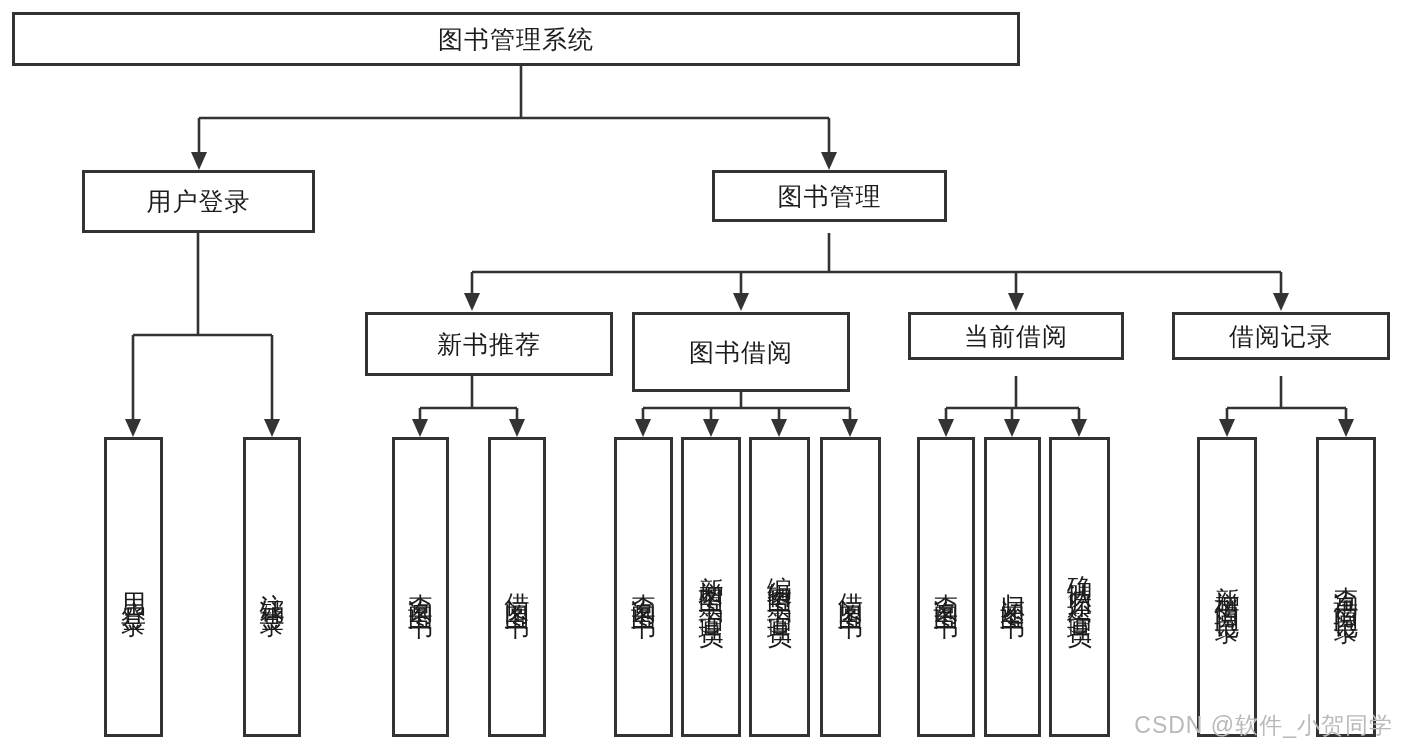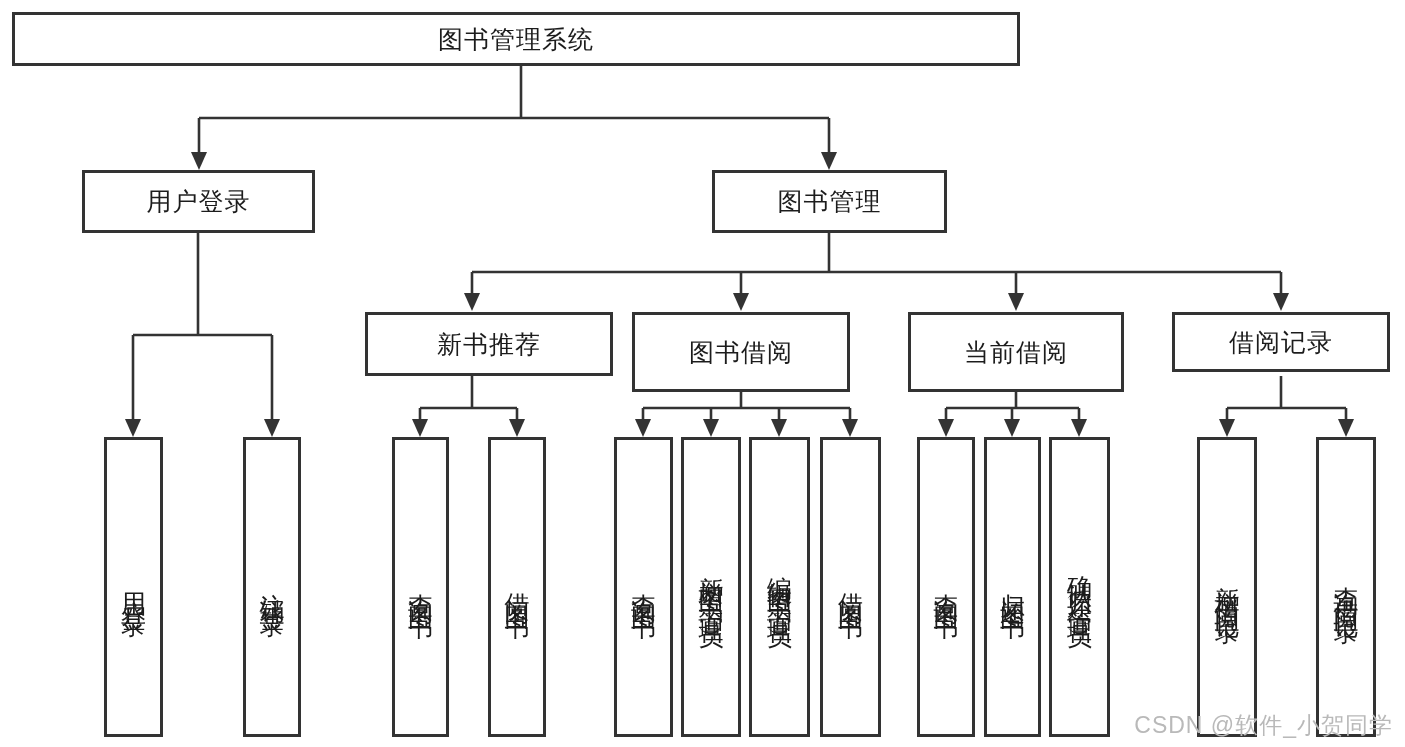--- a/index.html
+++ b/index.html
@@ -112,34 +112,34 @@
       <polygon points="1338,419 1354,419 1346,437" fill="#333333"></polygon>
     </svg>
 
   <div class="box h" style="left:12px;top:12px;width:1008px;height:54px">
     <span>图书管理系统</span>
   </div>
 
   <div class="box h" style="left:82px;top:170px;width:233px;height:63px">
     <span>用户登录</span>
   </div>
-  <div class="box h" style="left:712px;top:170px;width:235px;height:63px">
+  <div class="box h" style="left:712px;top:170px;width:235px;height:52px">
     <span>图书管理</span>
   </div>
 
   <div class="box h" style="left:365px;top:312px;width:248px;height:64px">
     <span>新书推荐</span>
   </div>
   <div class="box h" style="left:632px;top:312px;width:218px;height:80px">
     <span>图书借阅</span>
   </div>
-  <div class="box h" style="left:908px;top:312px;width:216px;height:80px">
+  <div class="box h" style="left:908px;top:312px;width:216px;height:48px">
     <span>当前借阅</span>
   </div>
-  <div class="box h" style="left:1172px;top:312px;width:218px;height:60px">
+  <div class="box h" style="left:1172px;top:312px;width:218px;height:48px">
     <span>借阅记录</span>
   </div>
 
   <div class="box v" style="left:104px;top:437px;width:59px;height:300px">
     <span>用户登录</span>
   </div>
   <div class="box v" style="left:243px;top:437px;width:58px;height:300px">
     <span>注销登录</span>
   </div>
 

